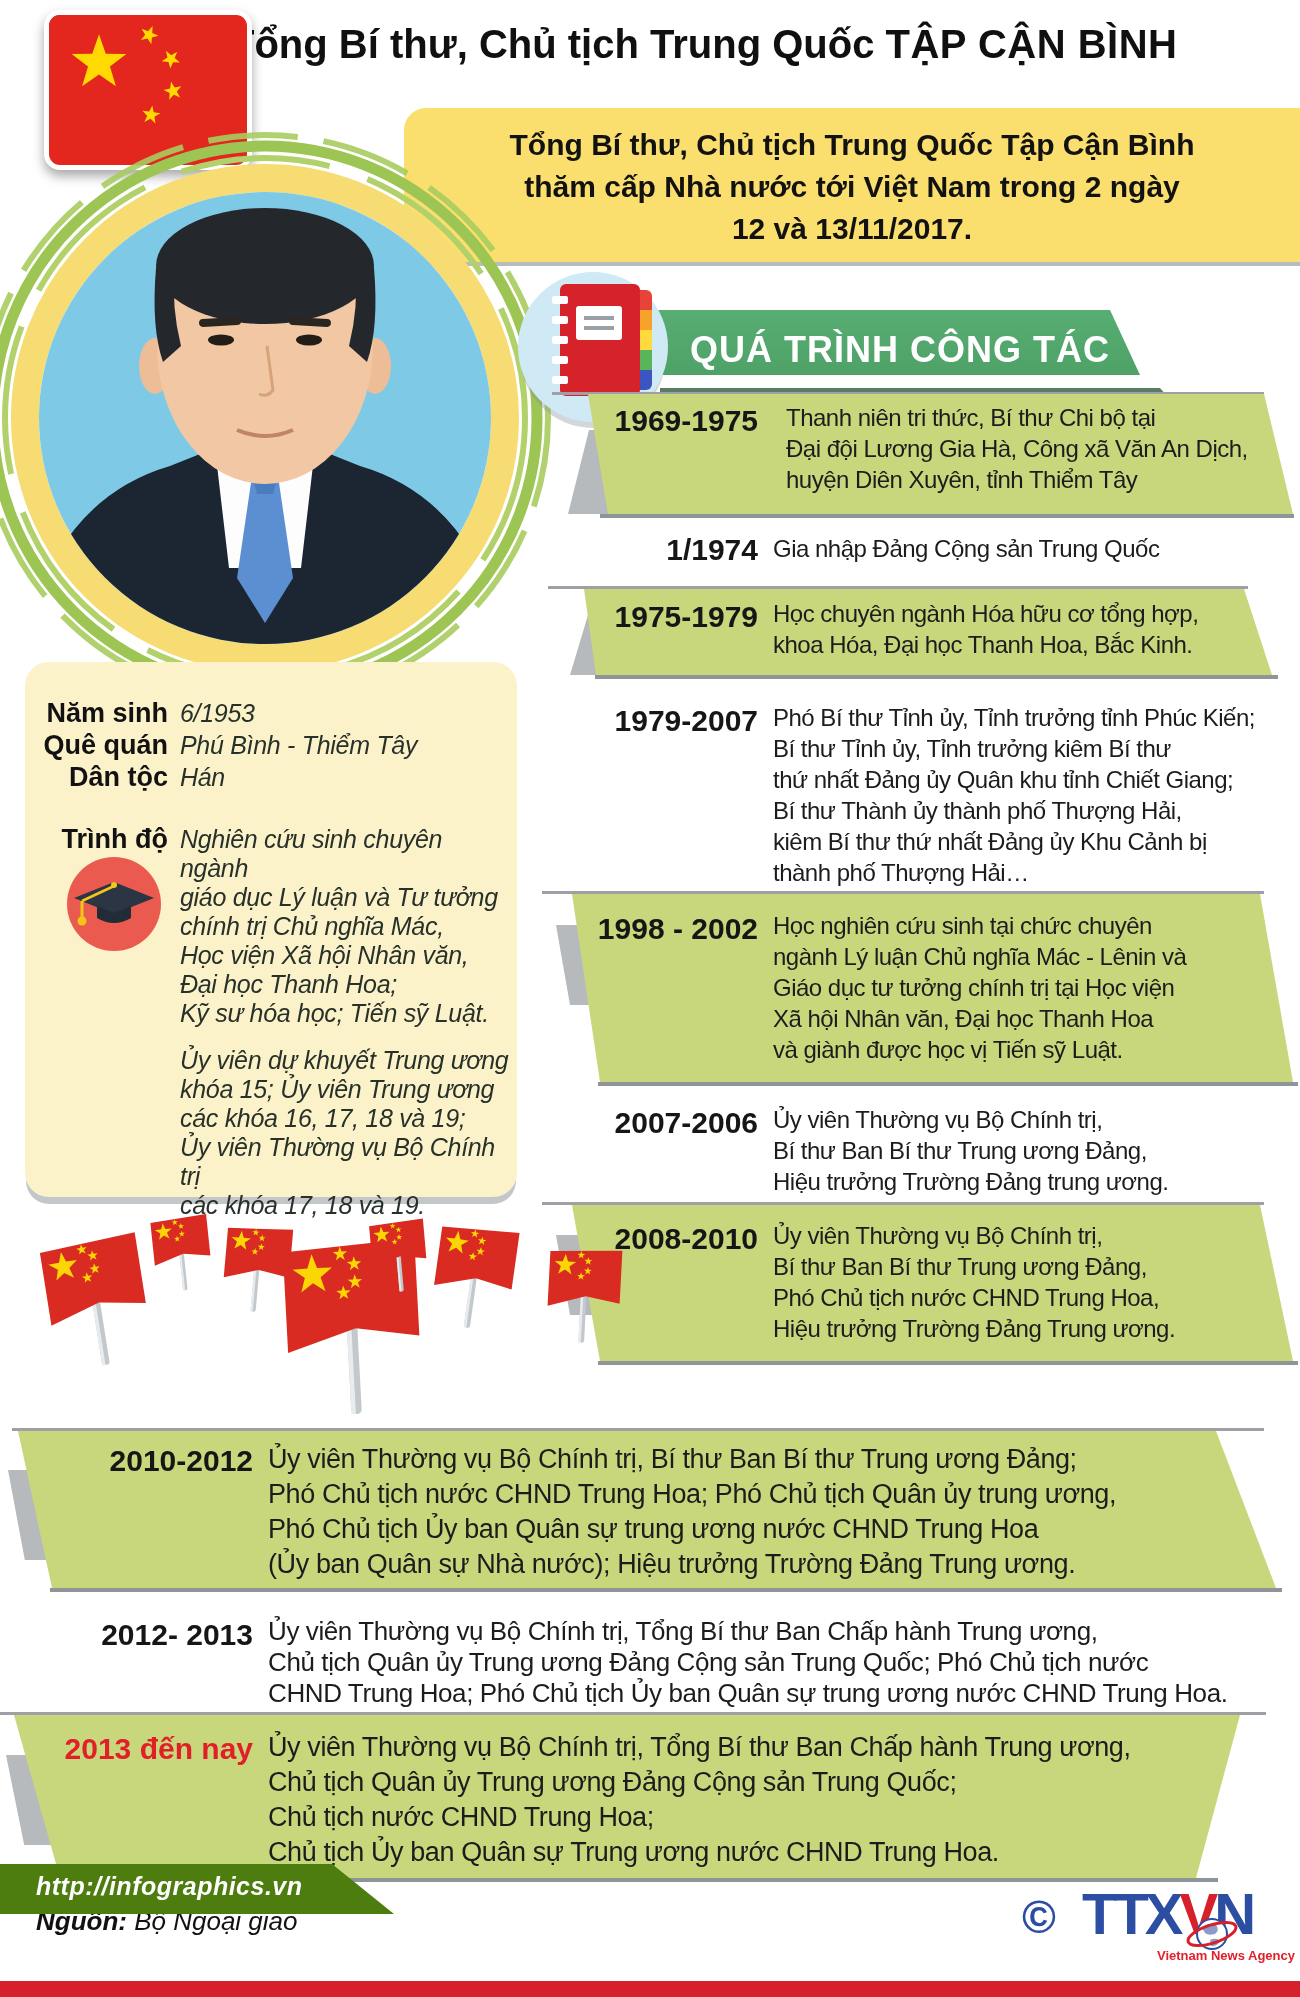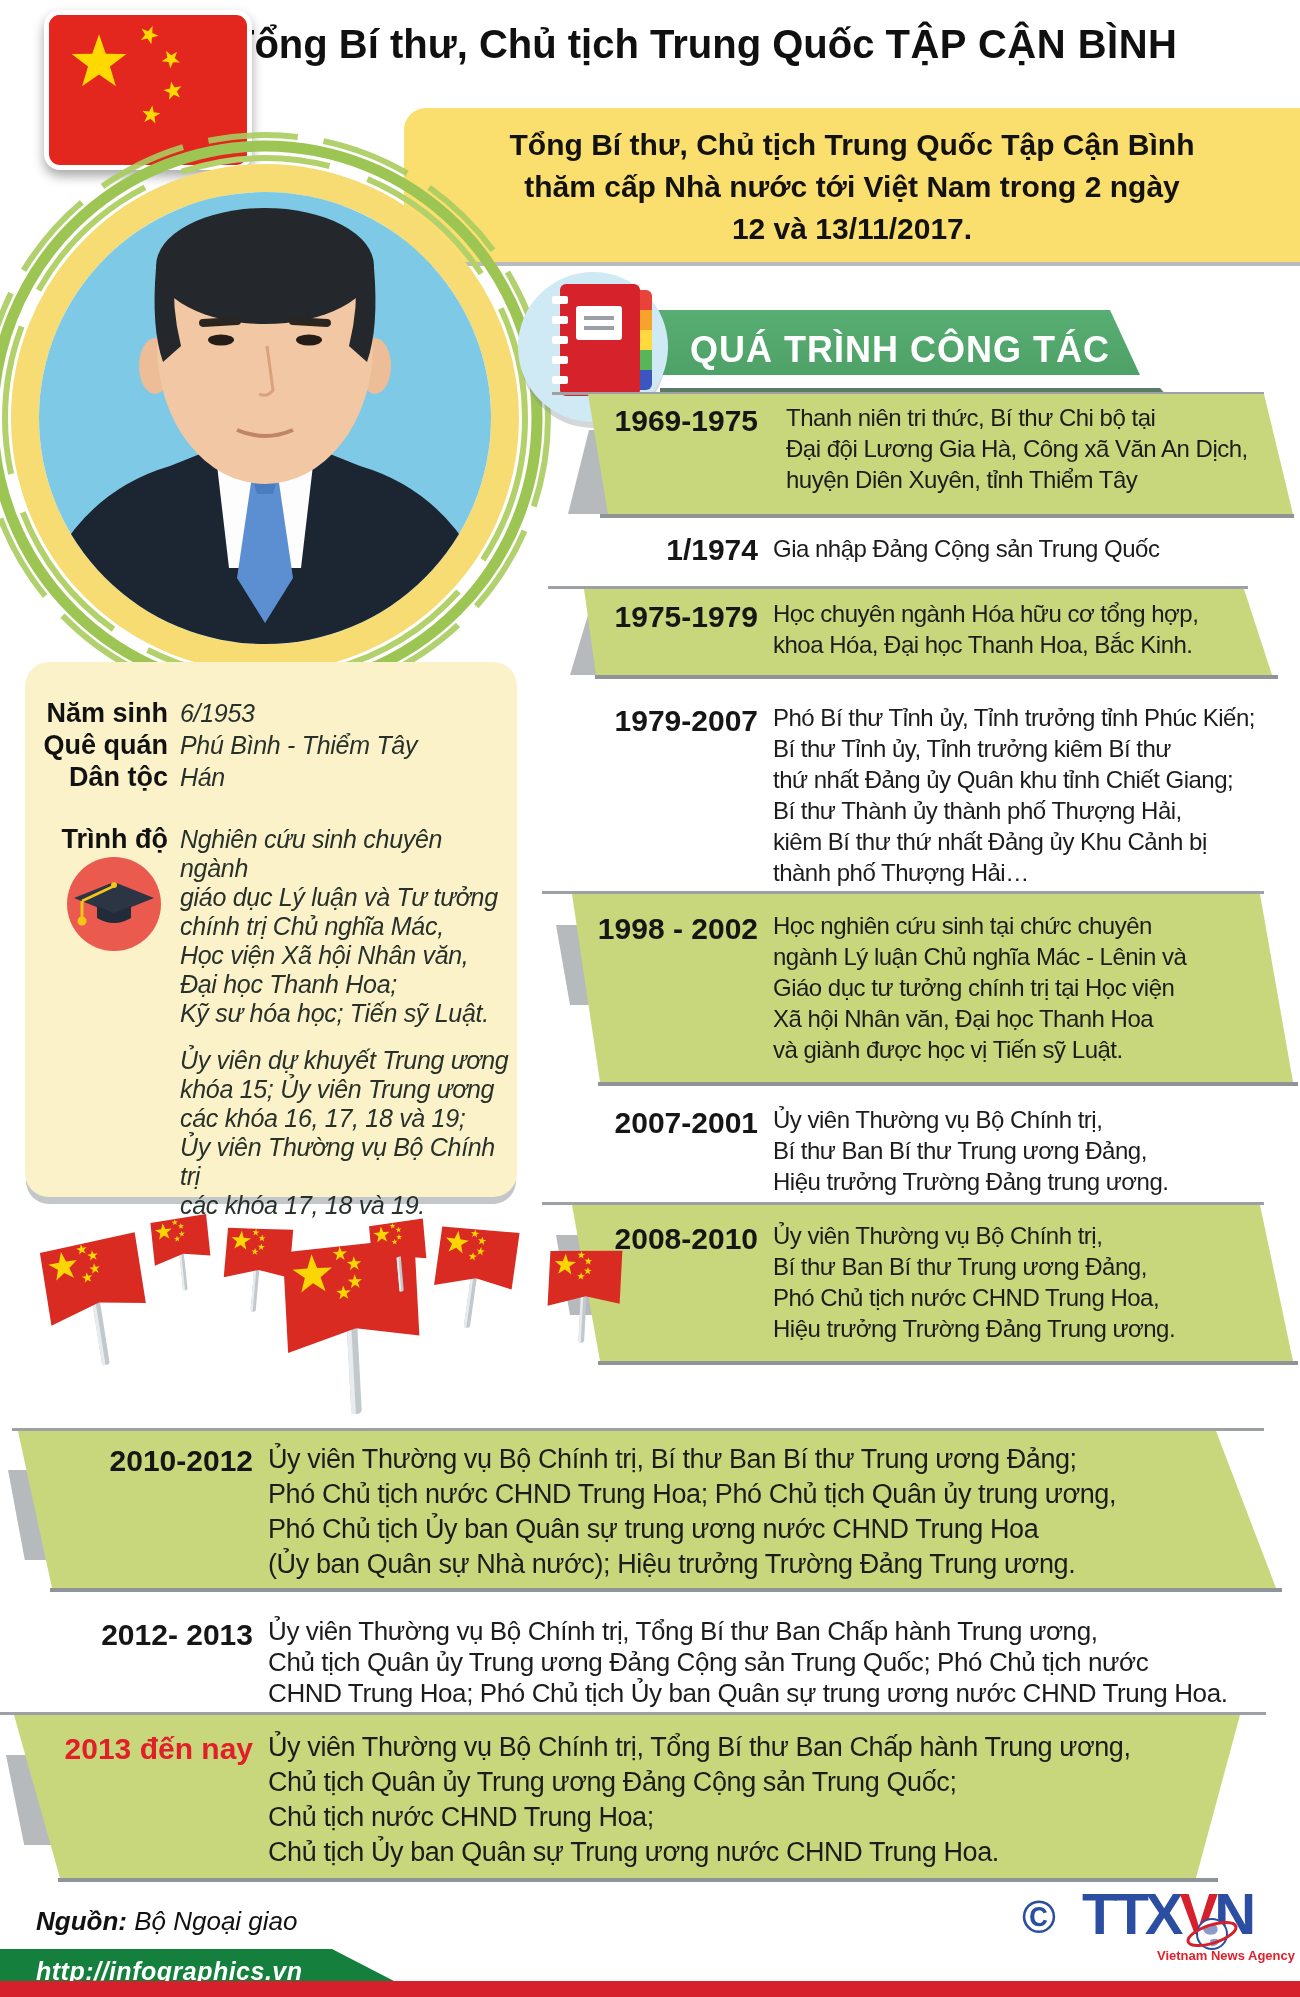--- a/index.html
+++ b/index.html
@@ -105,21 +105,21 @@
   .f3{left:150px;top:1216px;width:64px;height:77px;transform:rotate(-6deg);}
   .f4{left:220px;top:1226px;width:74px;height:89px;transform:rotate(5deg);}
   .f5{left:368px;top:1220px;width:62px;height:74px;transform:rotate(-5deg);}
   .f6{left:430px;top:1226px;width:88px;height:106px;transform:rotate(8deg);}
   .f7{left:543px;top:1248px;width:82px;height:98px;transform:rotate(3deg);}
 
   
   .source{position:absolute;left:36px;top:1906px;font-size:26px;color:#111;}
   .source .lbl{font-weight:700;font-style:italic;text-align:right;}
   .source .val{font-style:italic;}
-  .urltab{position:absolute;left:0;top:1949px;width:400px;height:32px;background:#15803d;
+  .urltab{position:absolute;left:0;top:1864px;width:400px;height:50px;background:#4d7c0f;
           clip-path:polygon(0 0,332px 0,394px 100%,0 100%);}
   .urltab span{position:absolute;left:36px;top:8px;font-size:25px;font-style:italic;font-weight:600;color:#ffffff;letter-spacing:0.5px;}
   .redstrip{position:absolute;left:0;top:1981px;width:1300px;height:16px;background:#d6212c;}
   .copy{position:absolute;left:1022px;top:1890px;font-size:46px;font-weight:700;color:#2b4ea3;}
   .ttxvn{position:absolute;left:1082px;top:1880px;font-size:58px;font-weight:900;letter-spacing:-4px;color:#2b4ea3;white-space:nowrap;}
   .ttxvn .v{color:#d6202b;}
   .globe{position:absolute;left:1186px;top:1908px;width:52px;height:52px;}
   .agency-sub{position:absolute;left:1090px;top:1948px;width:205px;text-align:right;font-size:13px;font-weight:700;color:#e0202a;white-space:nowrap;}
 </style>
 </head>
@@ -265,21 +265,21 @@
 kiêm Bí thư thứ nhất Đảng ủy Khu Cảnh bị
 thành phố Thượng Hải…</div>
 
   <span class="yearR y4">1998 - 2002</span>
   <div class="bodyR x4">Học nghiên cứu sinh tại chức chuyên
 ngành Lý luận Chủ nghĩa Mác - Lênin và
 Giáo dục tư tưởng chính trị tại Học viện
 Xã hội Nhân văn, Đại học Thanh Hoa
 và giành được học vị Tiến sỹ Luật.</div>
 
-  <span class="yearR y5">2007-2001</span>
+  <span class="yearR y5">2007-2006</span>
   <div class="bodyR x5">Ủy viên Thường vụ Bộ Chính trị,
 Bí thư Ban Bí thư Trung ương Đảng,
 Hiệu trưởng Trường Đảng trung ương.</div>
 
   <span class="yearR y6">2008-2010</span>
   <div class="bodyR x6">Ủy viên Thường vụ Bộ Chính trị,
 Bí thư Ban Bí thư Trung ương Đảng,
 Phó Chủ tịch nước CHND Trung Hoa,
 Hiệu trưởng Trường Đảng Trung ương.</div>
 

